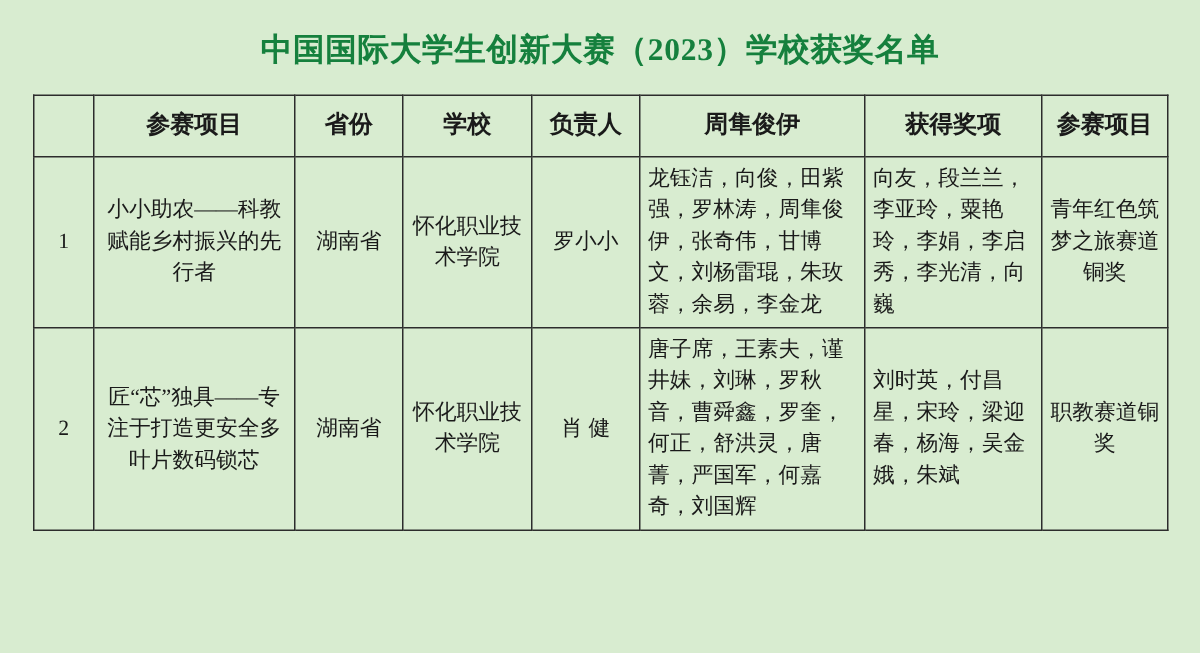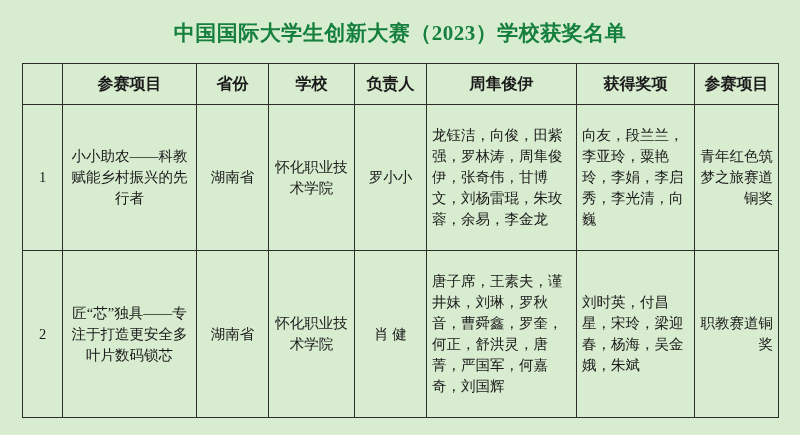--- a/index.html
+++ b/index.html
@@ -35,21 +35,21 @@
   table.award-table {
     border-collapse: collapse;
     width: 756px;
     table-layout: fixed;
     background: transparent;
   }
   table.award-table th,
   table.award-table td {
     border: 1px solid #2c2c2c;
     vertical-align: middle;
-    padding: 20px 5px;
+    padding: 4px 5px;
     font-size: 14.5px;
     line-height: 1.45;
   }
   table.award-table thead th {
     text-align: center;
     font-weight: bold;
     font-size: 16px;
     height: 34px;
     padding: 3px 4px;
   }
@@ -65,21 +65,21 @@
   td.cell-school,
   td.cell-leader {
     text-align: center;
   }
   td.cell-members,
   td.cell-teachers {
     text-align: left;
     padding: 6px 6px;
   }
   td.cell-award {
-    text-align: right;
+    text-align: center;
     padding: 6px 6px;
   }
   col.c-index { width: 40px; }
   col.c-project { width: 134px; }
   col.c-province { width: 72px; }
   col.c-school { width: 86px; }
   col.c-leader { width: 72px; }
   col.c-members { width: 150px; }
   col.c-teachers { width: 118px; }
   col.c-award { width: 84px; }

